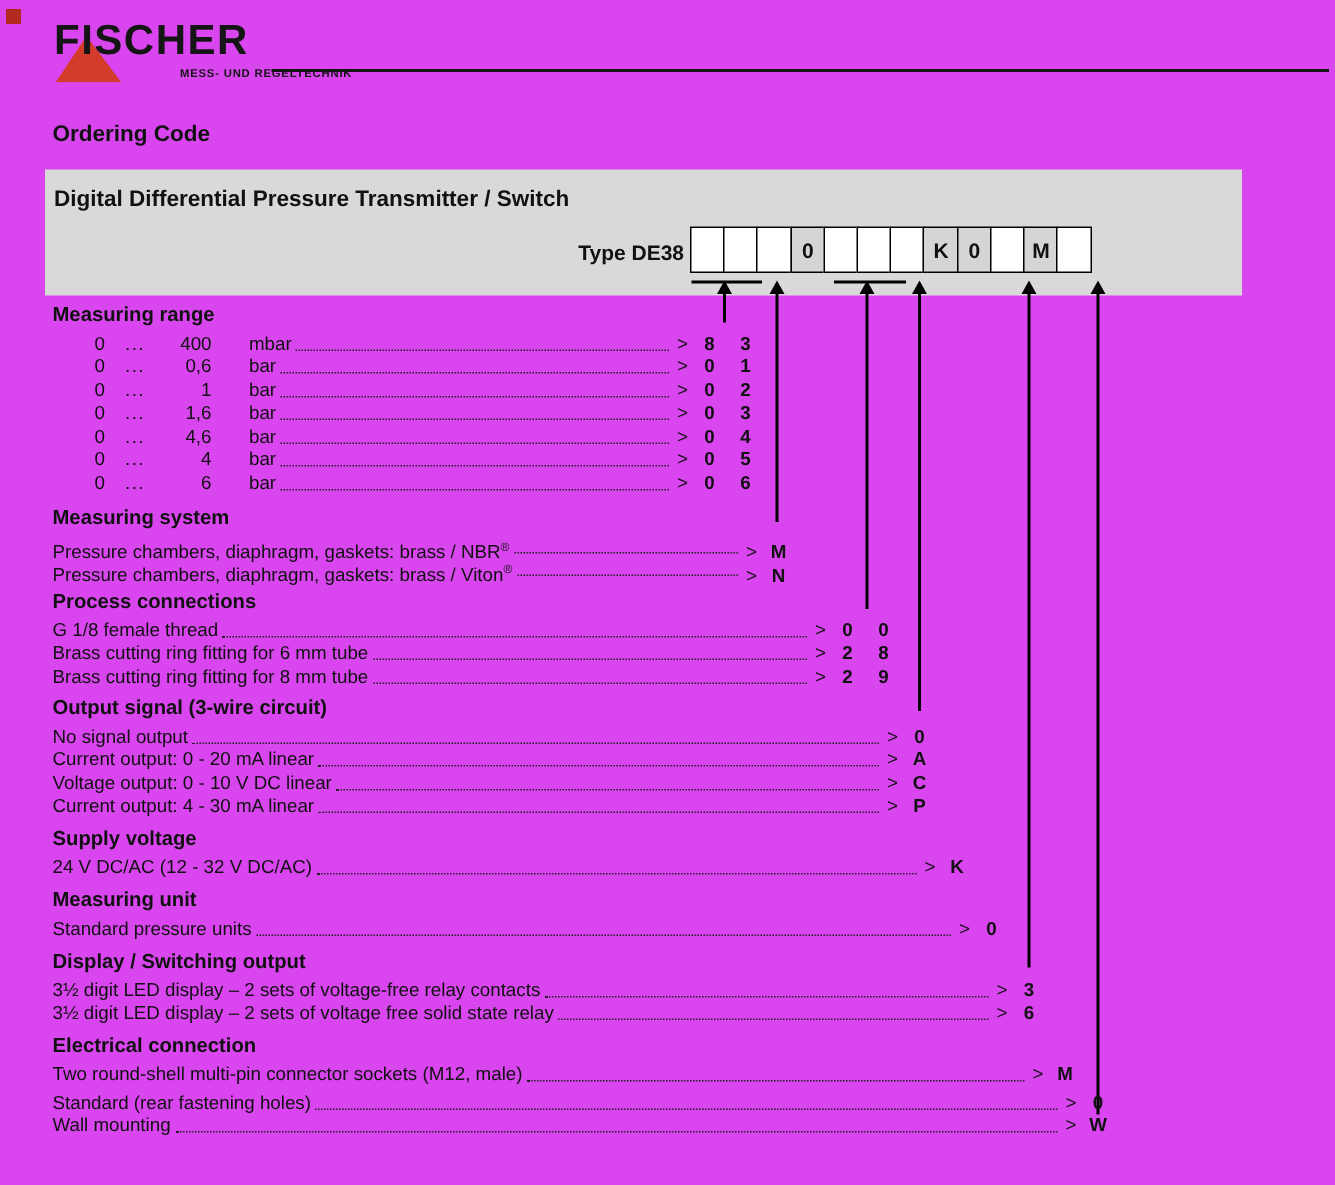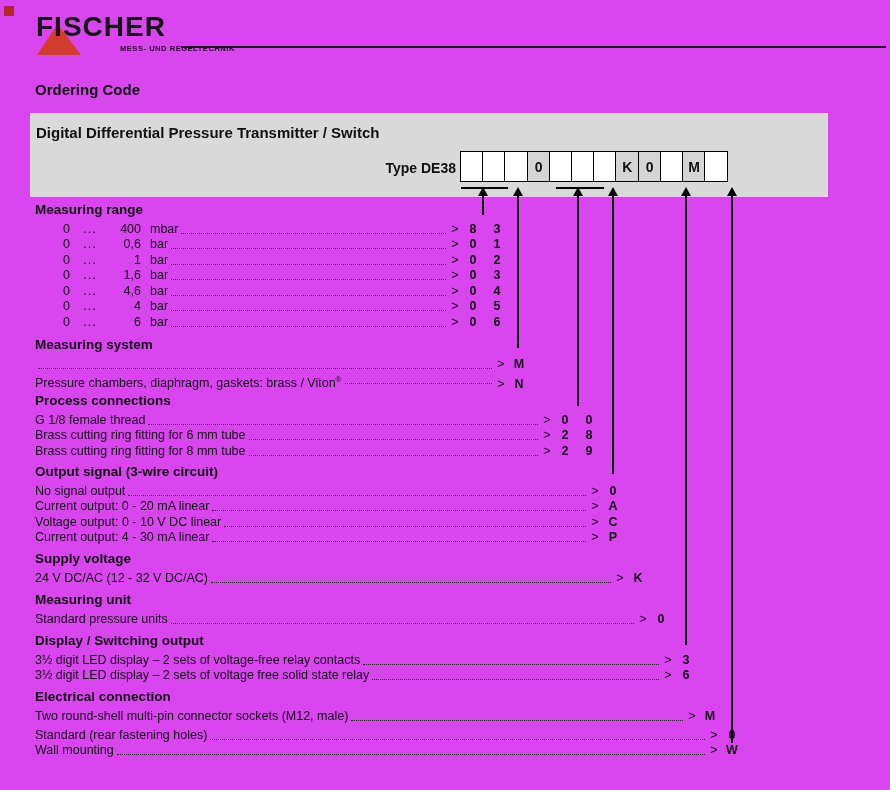--- a/index.html
+++ b/index.html
@@ -40,21 +40,21 @@
   .opt-row { display:flex; align-items:baseline; height:15.45px; line-height:15.45px; font-size:12.5px; }
   .opt-label { white-space:nowrap; }
   .opt-label sup { font-size:8px; }
   .leader { flex:1 1 auto; border-bottom:1.7px dotted #222; margin:0 3px 3.5px 3px;
     align-self:flex-end; min-width:8px; }
   .gt { flex:0 0 12px; text-align:center; }
   .code-val { flex:0 0 24px; text-align:center; font-weight:bold; }
   .range-from { flex:0 0 14px; margin-left:28px; }
   .range-sep { flex:0 0 26px; text-align:center; letter-spacing:1px; }
   .range-val { flex:0 0 38px; text-align:right; }
-  .range-unit { margin-left:9px; white-space:nowrap; }
+  .range-unit { margin-left:25px; white-space:nowrap; }
 </style>
 </head>
 <body>
 
 <div id="page">
 
   <div class="logo-square"></div>
   <div class="logo-triangle"></div>
   <div class="logo-text">FISCHER</div>
   <div class="logo-tagline">MESS- UND REGELTECHNIK</div>
@@ -166,20 +166,21 @@
           <div class="range-unit">bar</div>
           <div class="leader"></div>
           <div class="gt">&gt;</div>
           <div class="code-val">0</div>
           <div class="code-val">6</div>
         </div>
       </div>
       <div class="section" style="top: 336px; width: 496px;">
         <div class="sec-title">Measuring system</div>
         <div class="opt-row">
+          <div class="opt-label">Pressure chambers, diaphragm, gaskets: brass / NBR<sup>®</sup></div>
           <div class="leader"></div>
           <div class="gt">&gt;</div>
           <div class="code-val">M</div>
         </div>
         <div class="opt-row">
           <div class="opt-label">Pressure chambers, diaphragm, gaskets: brass / Viton<sup>®</sup></div>
           <div class="leader"></div>
           <div class="gt">&gt;</div>
           <div class="code-val">N</div>
         </div>

